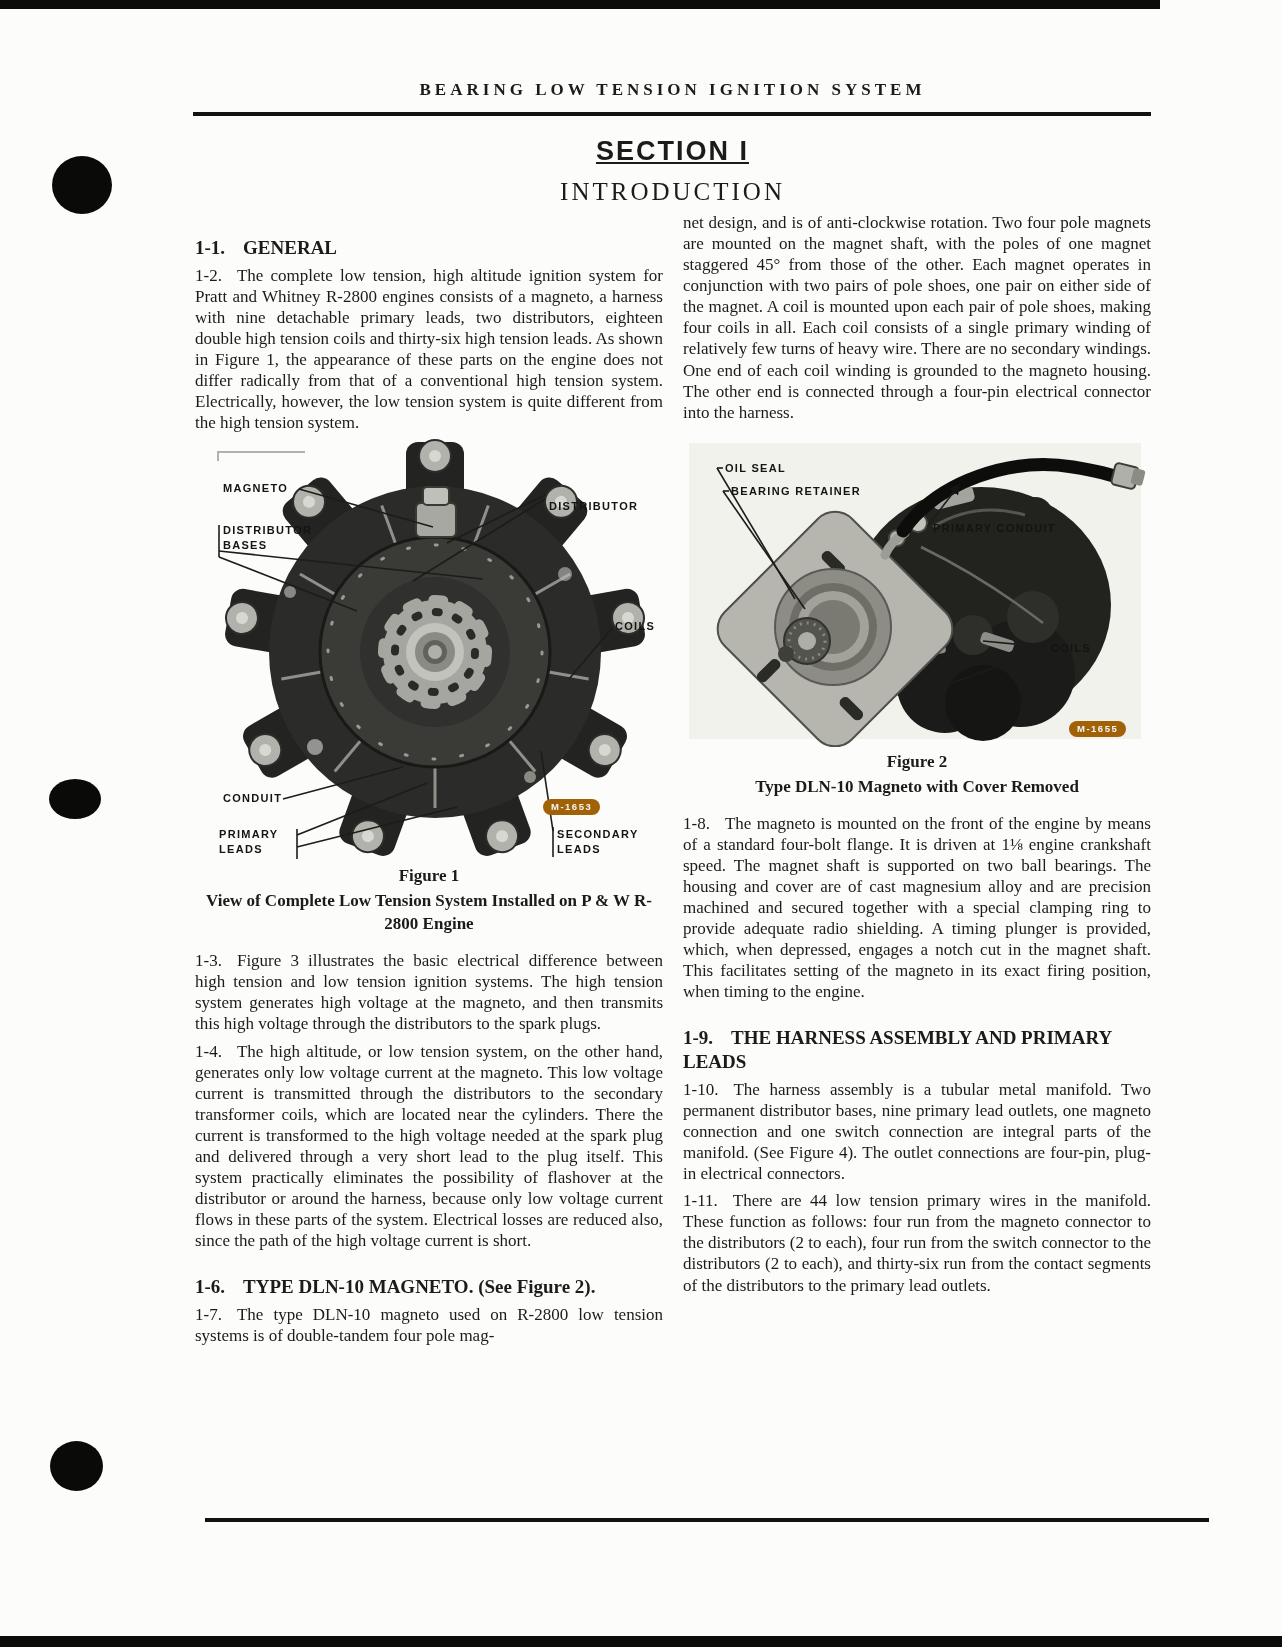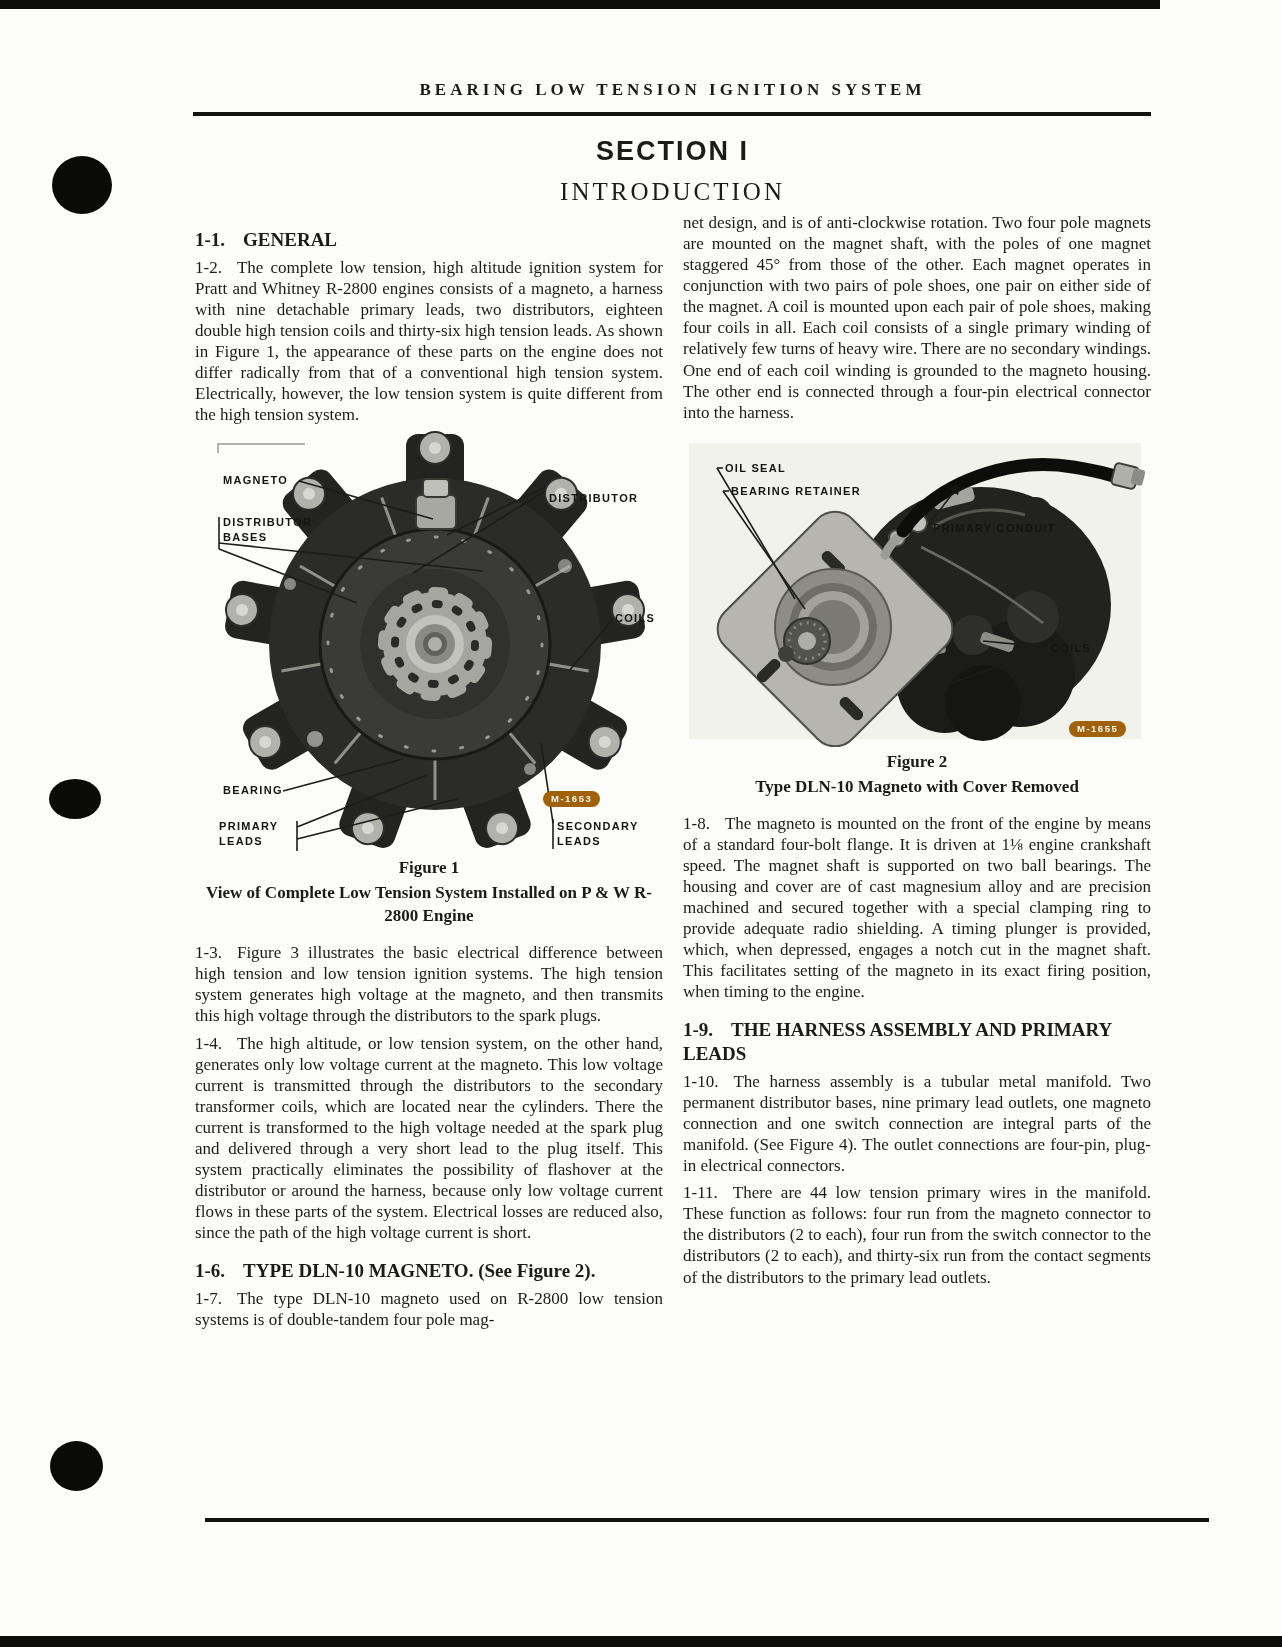--- a/index.html
+++ b/index.html
@@ -16,30 +16,30 @@
   .hdr-title{position:absolute;top:80px;left:195px;width:955px;text-align:center;
              font-weight:bold;font-size:17px;letter-spacing:4px;}
   .hdr-right{position:absolute;top:57px;left:850px;width:300px;text-align:right;line-height:1.25;}
   .hdr-page{font-weight:bold;font-size:19px;}
   .hdr-rev{font-weight:bold;font-size:16px;}
   .rule{position:absolute;background:#121210;}
   .rule-top{top:112px;left:193px;width:958px;height:4px;}
   .rule-bottom{top:1518px;left:205px;width:1004px;height:4px;}
 
   .sec-title{position:absolute;top:136px;left:195px;width:955px;text-align:center;
-             font-family:"Liberation Sans",sans-serif;font-weight:bold;font-size:27px;letter-spacing:2px;}
+             font-family:"Liberation Sans",sans-serif;font-weight:bold;font-size:27px;letter-spacing:2px;text-decoration:underline;}
   .sec-sub{position:absolute;top:178px;left:195px;width:955px;text-align:center;
            font-size:25px;letter-spacing:3px;}
 
   .col{position:absolute;top:212px;width:468px;font-size:17px;line-height:1.24;text-align:justify;}
   .col-left{left:195px;}
   .col-right{left:683px;}
   .col p{margin:0 0 6px 0;}
   .pnum{padding-right:15px;}
-  h3.head{margin:16px 0 5px 0;font-size:19px;font-weight:bold;text-align:left;line-height:1.25;}
+  h3.head{margin:24px 0 5px 0;font-size:19px;font-weight:bold;text-align:left;line-height:1.25;}
   h3.head .pnum{padding-right:18px;}
 
   .figbox{position:relative;margin:6px 0 2px 0;}
   .fig1{width:462px;height:422px;}
   .fig2{width:465px;height:312px;margin-top:12px;}
   .figart{position:absolute;left:0;top:0;}
   .plabel{position:absolute;font-family:"Liberation Sans",sans-serif;font-weight:bold;
           font-size:11px;letter-spacing:1.3px;line-height:1.3;color:#141412;}
   .photo-badge{position:absolute;background:#a16207;color:#f5f5f1;
                font-family:"Liberation Sans",sans-serif;font-weight:bold;font-size:9.5px;
@@ -134,21 +134,21 @@
           <path d="M102,396 L232,344"></path>
           <path d="M102,408 L262,368"></path>
           <path d="M358,388 L358,418"></path>
           <path d="M358,392 L346,312"></path>
         </g>
       </svg>
       <div class="plabel" style="left:28px;top:42px;">MAGNETO</div>
       <div class="plabel" style="left:354px;top:60px;">DISTRIBUTOR</div>
       <div class="plabel" style="left:28px;top:84px;width:118px;">DISTRIBUTOR BASES</div>
       <div class="plabel" style="left:420px;top:180px;">COILS</div>
-      <div class="plabel" style="left:28px;top:352px;">BEARING</div>
+      <div class="plabel" style="left:28px;top:352px;">CONDUIT</div>
       <div class="plabel" style="left:24px;top:388px;width:86px;">PRIMARY LEADS</div>
       <div class="plabel" style="left:362px;top:388px;width:100px;">SECONDARY LEADS</div>
       <div class="photo-badge" style="left:348px;top:360px;">M-1653</div>
     </div>
     <div class="figcap">
       <span class="cap-title">Figure 1</span>
       <span>View of Complete Low Tension System Installed on P &amp; W R-2800 Engine</span>
     </div>
 
     <p><span class="pnum">1-3.</span><span>Figure 3 illustrates the basic electrical difference between high tension and low tension ignition systems. The high tension system generates high voltage at the magneto, and then transmits this high voltage through the distributors to the spark plugs.</span></p>

